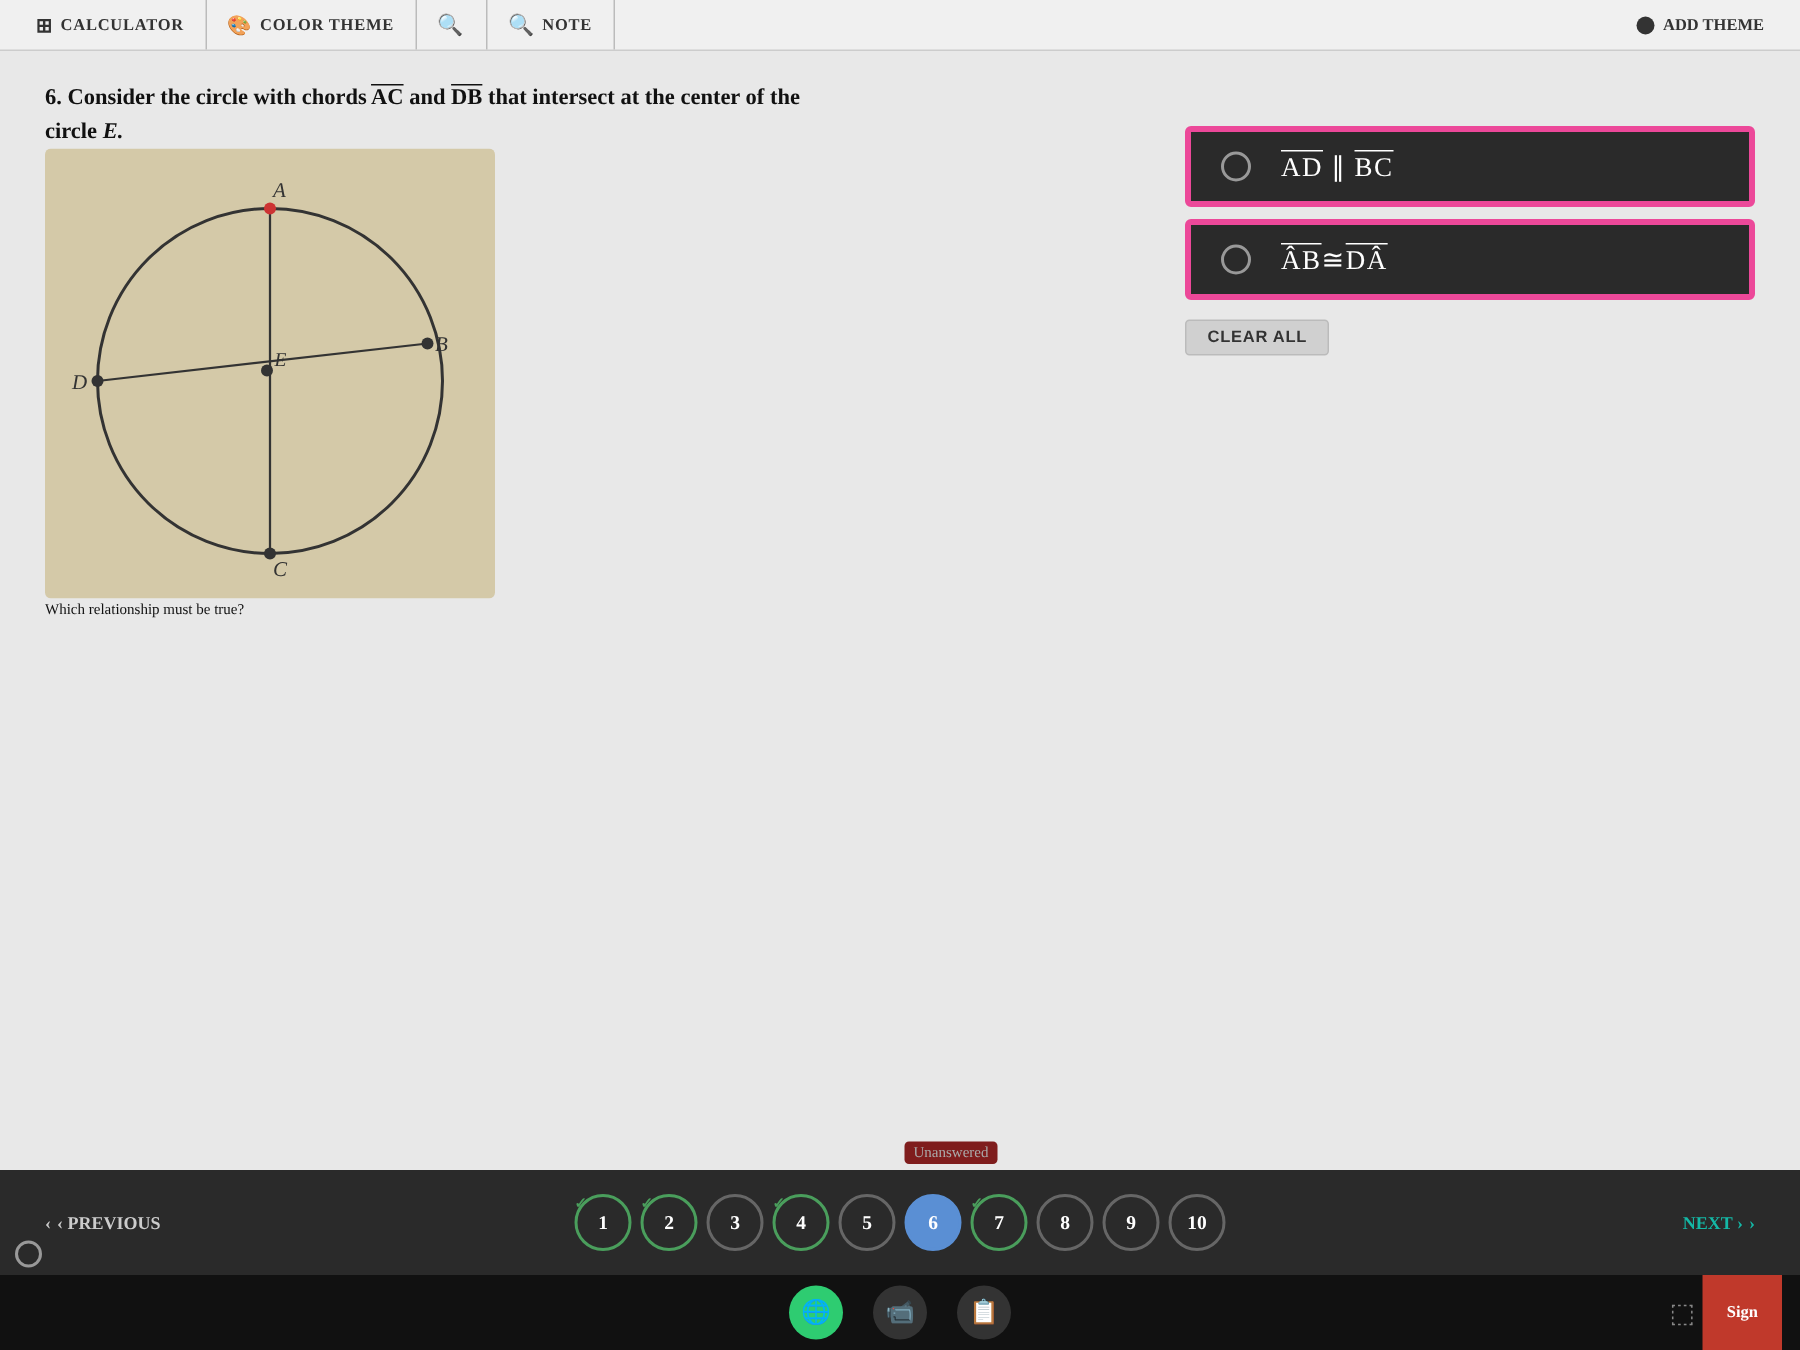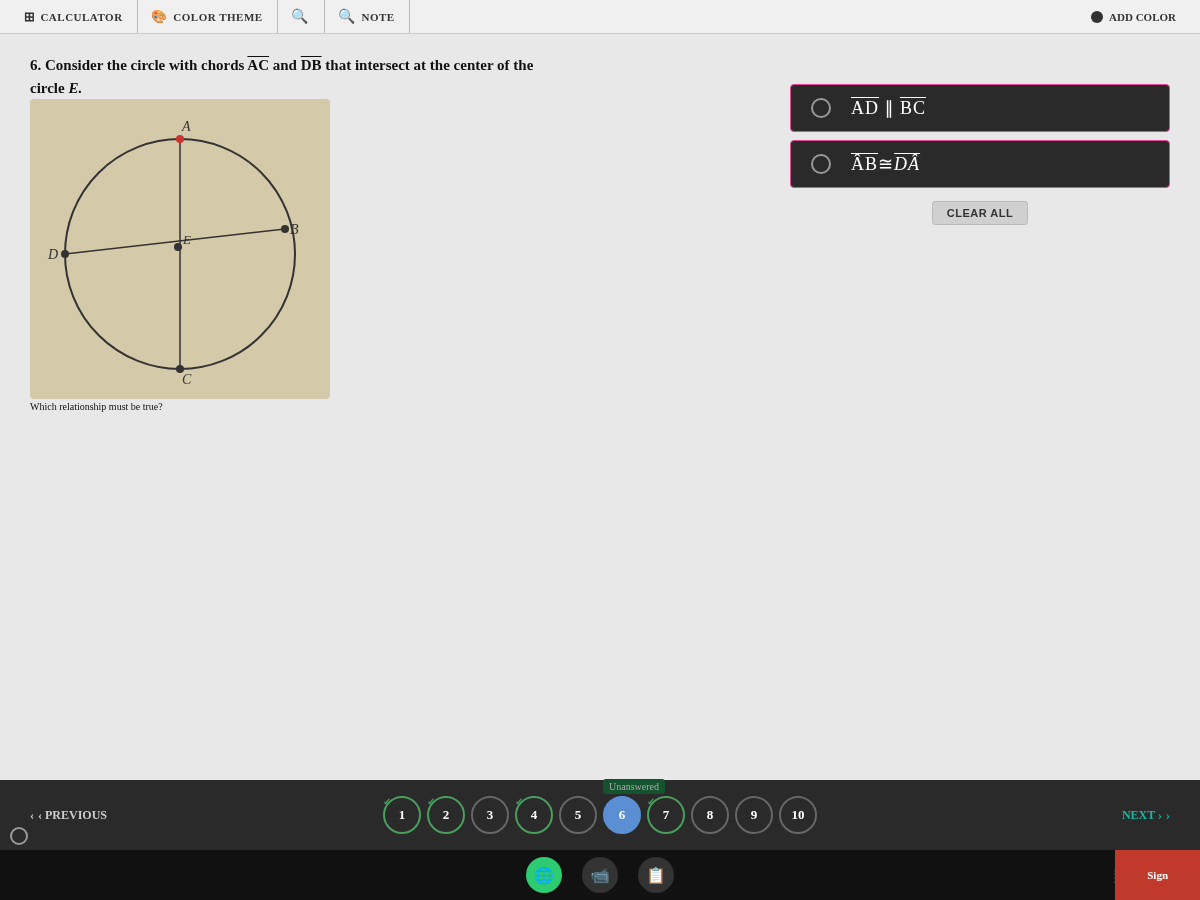--- a/index.html
+++ b/index.html
@@ -101,21 +101,21 @@
       width: 380px;
       display: flex;
       flex-direction: column;
       gap: 8px;
       padding-top: 30px;
     }
     .answer-choice {
       display: flex;
       align-items: center;
       background: #2a2a2a;
-      border: 1px solid #ec4899;
+      border: 4px solid #ec4899;
       border-radius: 4px;
       padding: 12px 20px;
       gap: 20px;
       cursor: pointer;
     }
     .radio-circle {
       width: 20px;
       height: 20px;
       border-radius: 50%;
       border: 2px solid #999;
@@ -125,21 +125,21 @@
     .answer-math {
       font-size: 18px;
       color: #ffffff;
       font-family: 'Times New Roman', serif;
       letter-spacing: 1px;
     }
 
     
     #clear-area {
       display: flex;
-      justify-content: center;
+      justify-content: flex-start;
       align-items: flex-start;
       padding-top: 5px;
     }
     .clear-all-btn {
       background: #d0d0d0;
       border: 1px solid #bbb;
       border-radius: 3px;
       padding: 5px 14px;
       font-size: 11px;
       font-weight: 700;
@@ -200,24 +200,24 @@
     .nav-number.current {
       background: #5a8fd4;
       border-color: #5a8fd4;
     }
     .nav-number.unanswered {
       border-color: #666;
       background: transparent;
     }
     .unanswered-label {
       position: absolute;
-      bottom: 40px;
+      bottom: 58px;
       font-size: 10px;
       color: #aaa;
-      background: #14532d;
+      background: #7f1d1d;
       padding: 2px 6px;
       border-radius: 3px;
     }
     .next-btn {
       display: flex;
       align-items: center;
       gap: 4px;
       font-size: 12px;
       font-weight: 700;
       color: #14b8a6;
@@ -244,26 +244,26 @@
       display: flex;
       align-items: center;
       justify-content: center;
       cursor: pointer;
       font-size: 16px;
     }
     .tray-icon.green { background: #2ecc71; }
     .tray-icon.dark { background: #333; color: #fff; }
     .sign-btn {
       position: absolute;
-      right: 0;
+      right: 12px;
       background: #c0392b;
       color: #fff;
       font-size: 11px;
       font-weight: 700;
-      padding: 8px 32px;
+      padding: 8px 16px;
       height: 50px;
       cursor: pointer;
       display: flex;
       align-items: center;
     }
     .screen-icon {
       position: absolute;
       right: 70px;
       color: #888;
       font-size: 18px;
@@ -296,21 +296,21 @@
   </div>
   <div class="toolbar-item">
     <span style="font-size:14px;">🔍</span>
   </div>
   <div class="toolbar-item">
     <span style="font-size:14px;">🔍</span>
     <span>NOTE</span>
   </div>
   <div class="add-note-btn">
     <div class="add-note-dot"></div>
-    <span>ADD COLOR</span>
+    <span>ADD THEME</span>
   </div>
 </div>
 
 <div id="main">
 
   <div id="left-panel">
     <div class="question-text">
       <strong>6. Consider the circle with chords <span class="overline">AC</span> and <span class="overline">DB</span> that intersect at the center of the</strong><br>
       <strong>circle <em>E.</em></strong>
     </div>
@@ -350,21 +350,21 @@
     <div class="answer-choice">
       <div class="radio-circle"></div>
       <div class="answer-math">
         <span style="text-decoration:overline;">AD</span> ∥ <span style="text-decoration:overline;">BC</span>
       </div>
     </div>
 
     <div class="answer-choice">
       <div class="radio-circle"></div>
       <div class="answer-math">
-        <span style="text-decoration:overline;">ÂB</span>≅<span style="text-decoration:overline;font-style:italic;">DÂ</span>
+        <span style="text-decoration:overline;">ÂB</span>≅<span style="text-decoration:overline;">DÂ</span>
       </div>
     </div>
 
 
 
     <div id="clear-area">
       <button class="clear-all-btn">CLEAR ALL</button>
     </div>
 
   </div>

